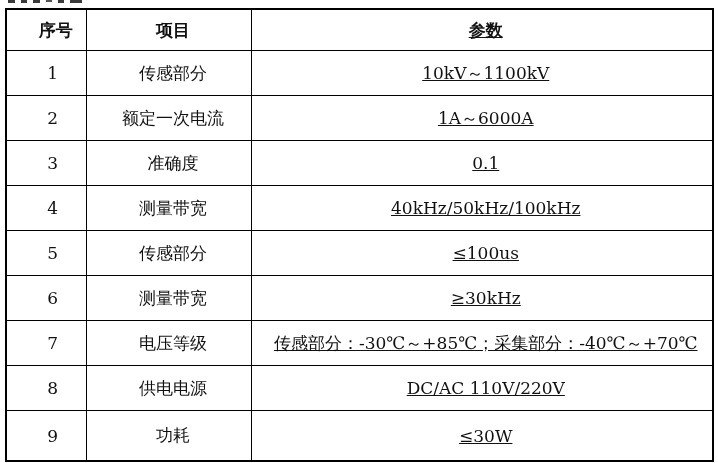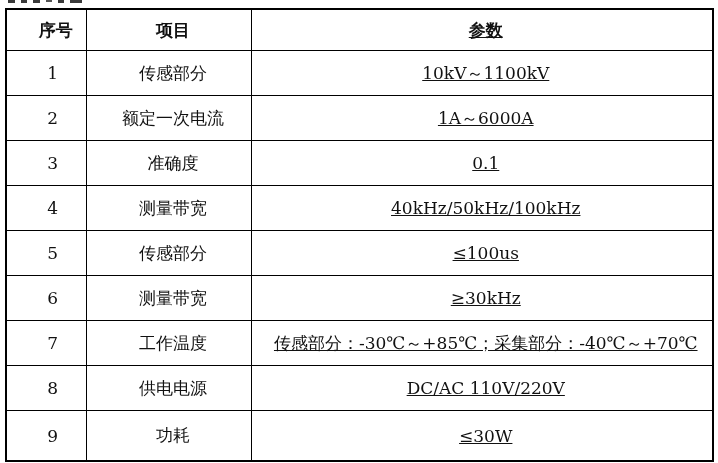--- a/index.html
+++ b/index.html
@@ -119,21 +119,21 @@
       <td class="c2">传感部分</td>
       <td class="c3">≤100us</td>
     </tr>
     <tr>
       <td class="c1">6</td>
       <td class="c2">测量带宽</td>
       <td class="c3">≥30kHz</td>
     </tr>
     <tr>
       <td class="c1">7</td>
-      <td class="c2">工作温度</td>
+      <td class="c2">电压等级</td>
       <td class="c3">传感部分：-30℃～+85℃；采集部分：-40℃～+70℃</td>
     </tr>
     <tr>
       <td class="c1">8</td>
       <td class="c2">供电电源</td>
       <td class="c3">DC/AC 110V/220V</td>
     </tr>
     <tr>
       <td class="c1">9</td>
       <td class="c2">功耗</td>

